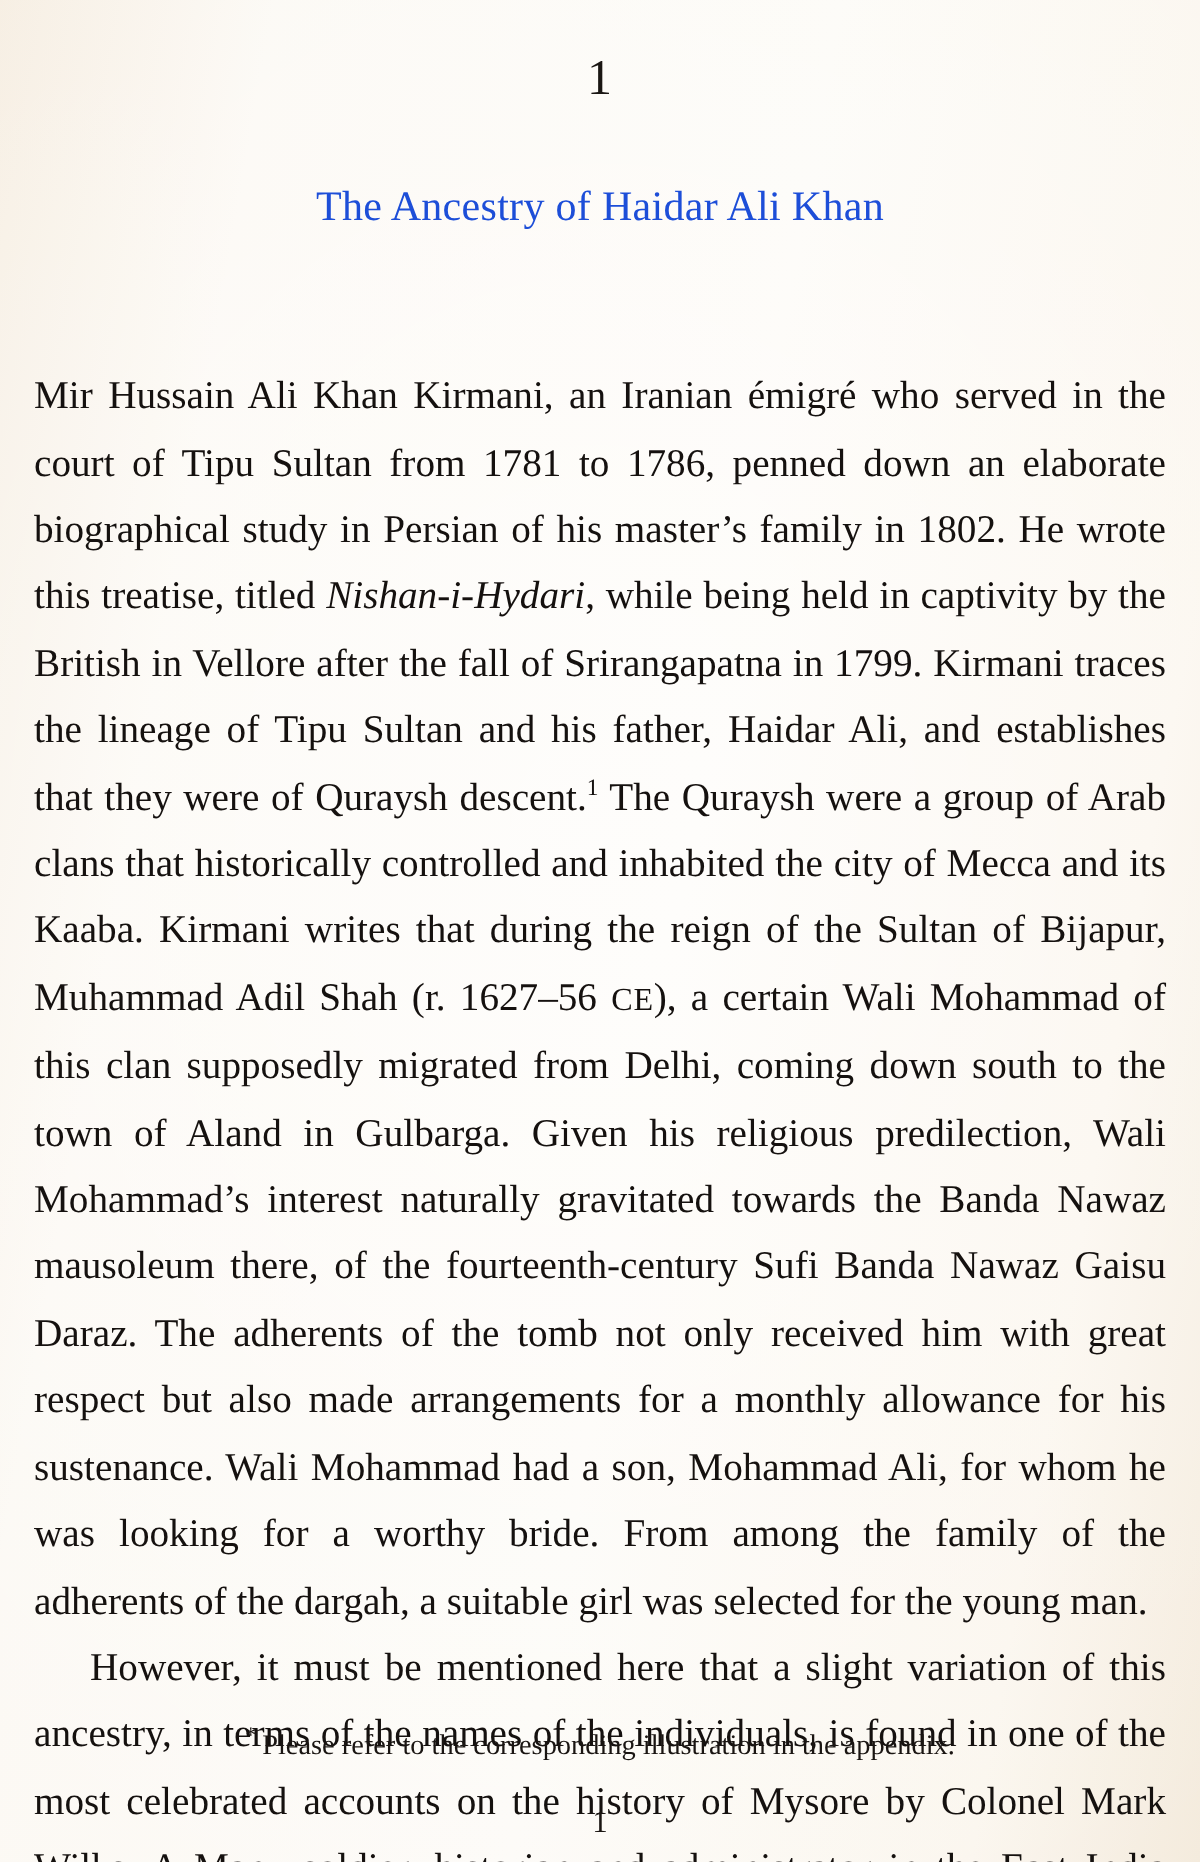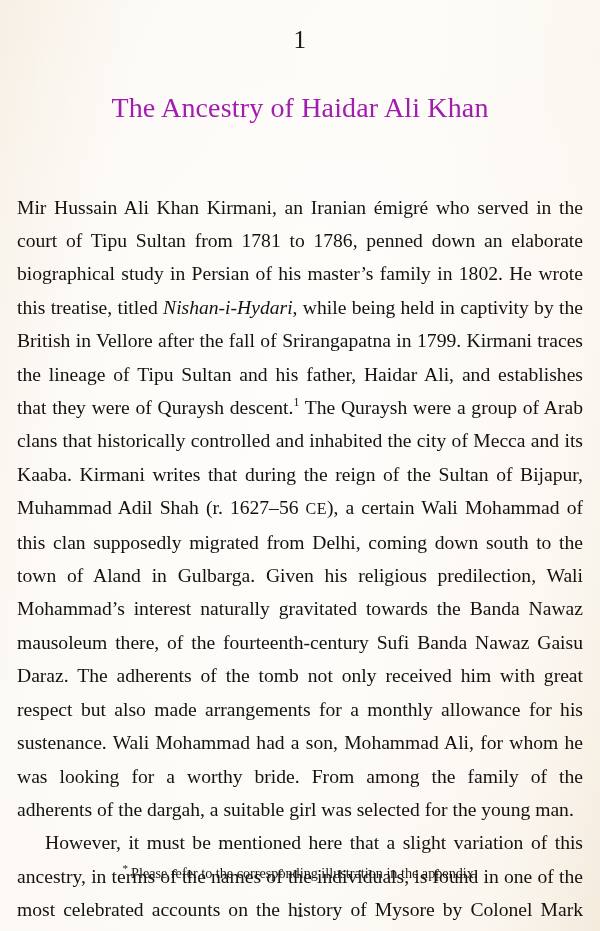--- a/index.html
+++ b/index.html
@@ -38,26 +38,26 @@
   .chapter-number {
     text-align: center;
     font-size: 25px;
     line-height: 1;
     padding-top: 27px;
     letter-spacing: 0.5px;
     color: #1a1613;
   }
   .chapter-title {
     text-align: center;
-    font-size: 28px;
+    font-size: 21px;
     line-height: 1.2;
     margin-top: 39px;
     font-weight: normal;
     letter-spacing: 0.15px;
-    color: #a21caf;
+    color: #1d4ed8;
   }
 
   
   .body-block {
     margin-top: 66px;
   }
   p.para {
     margin: 0;
     text-align: justify;
     text-justify: inter-word;

